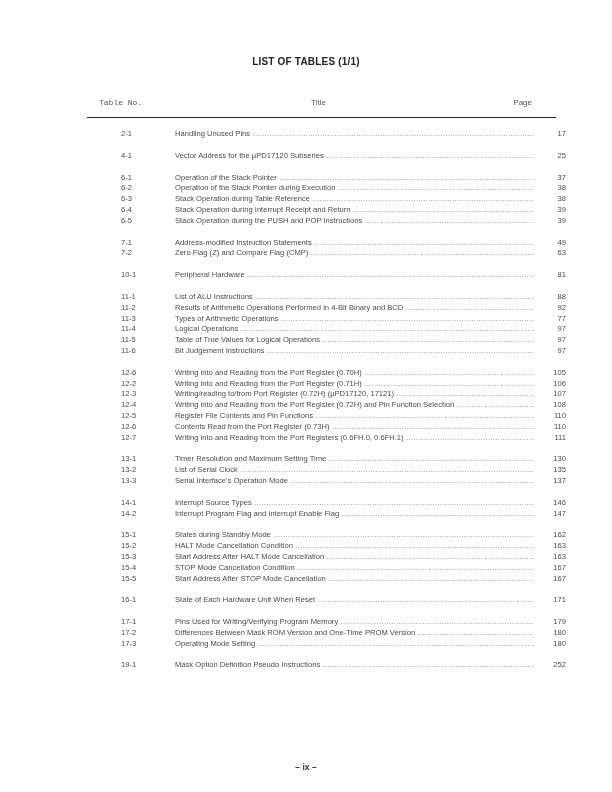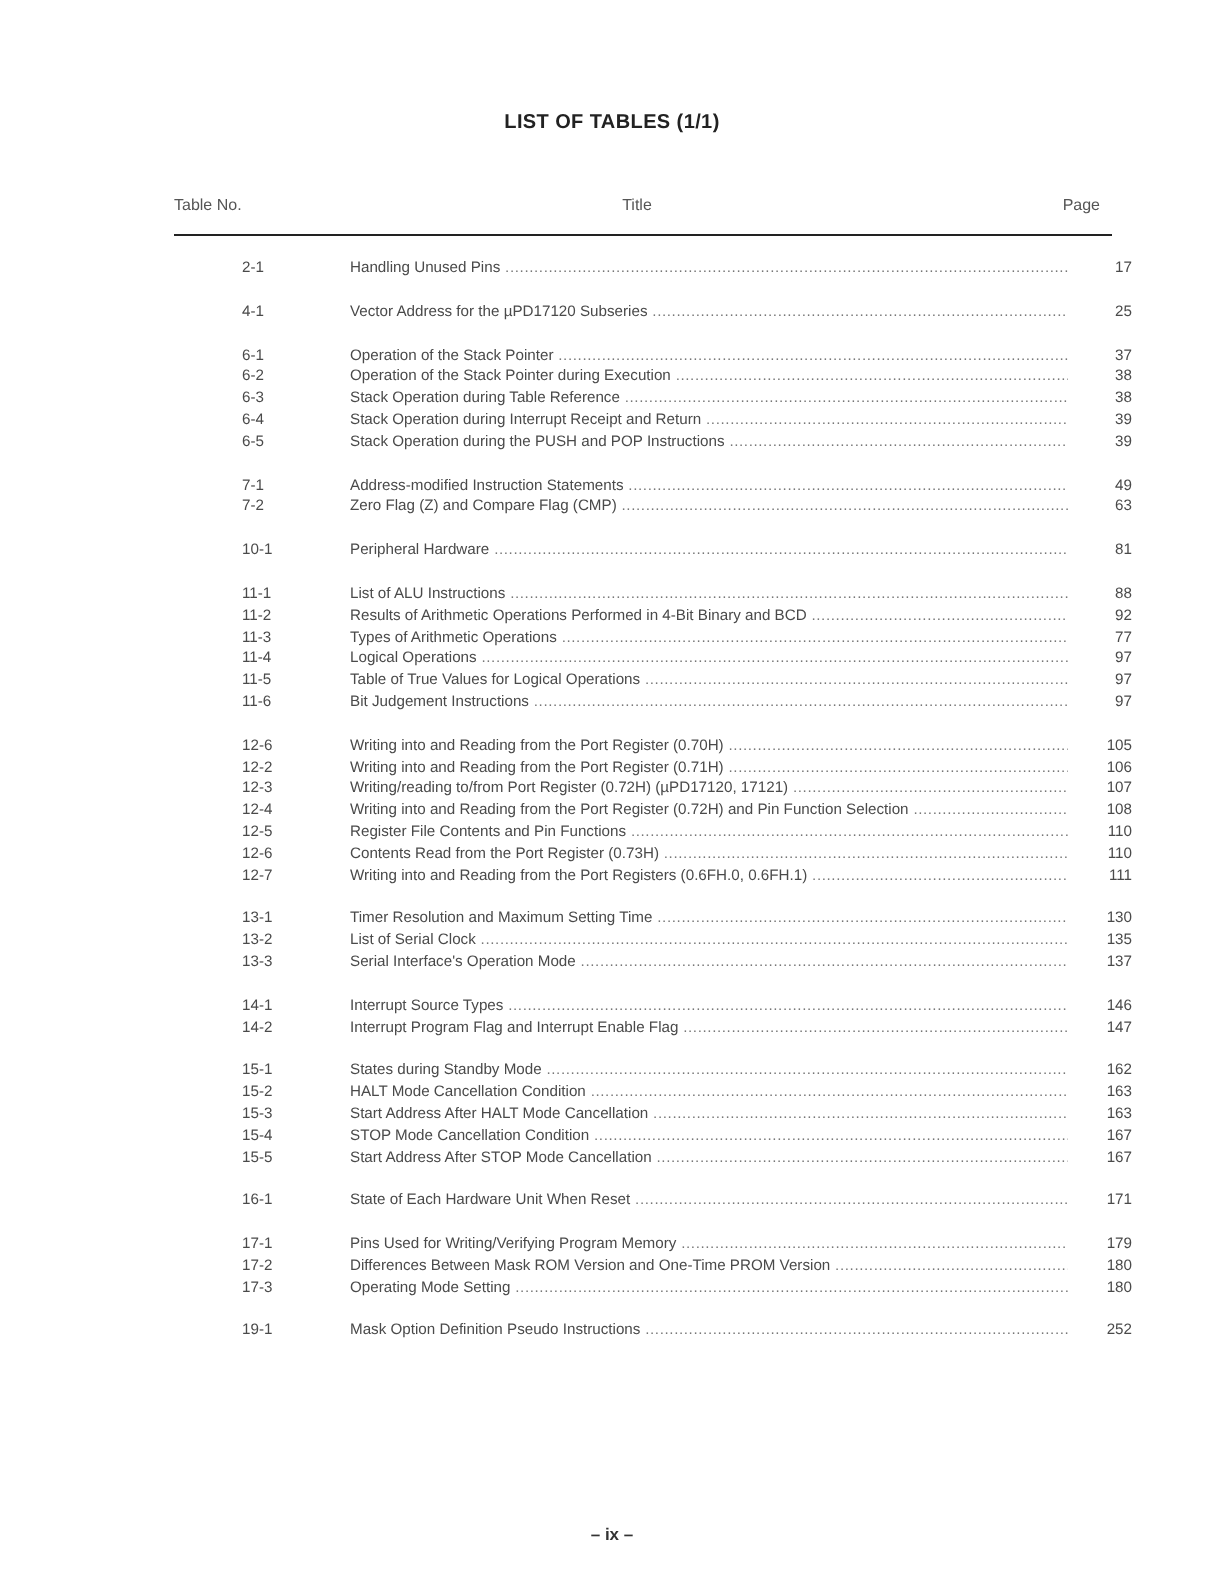--- a/index.html
+++ b/index.html
@@ -8,23 +8,23 @@
       font-family: "Liberation Sans", sans-serif; color: #3a3a3a;
     }
     .title {
       position: absolute; top: 56px; left: 0; width: 612px; text-align: center;
       font-weight: bold; font-size: 10px; color: #222; letter-spacing: 0.2px;
     }
     .header {
       position: absolute; top: 98px; left: 86px; width: 465px; height: 14px;
       font-size: 8px; color: #555;
     }
-    .header .h-no { position: absolute; left: 1px; top: 0; }
+    .header .h-no { position: absolute; left: 13px; top: 0; font-family: Liberation Mono, monospace; }
     .header .h-title { position: absolute; left: 0; width: 465px; text-align: center; top: 0; }
-    .header .h-page { position: absolute; right: 1px; top: 0; text-align: center; }
+    .header .h-page { position: absolute; right: 19px; top: 0; text-align: center; }
     .rule {
       position: absolute; top: 117px; left: 87px; width: 469px; height: 0;
       border-top: 1px solid #222;
     }
     .list { position: absolute; top: 129px; left: 0; width: 612px; margin-left: 16px; }
     .group { margin-bottom: 11px; }
     .row {
       position: relative; height: 10.8px; font-size: 7.6px; line-height: 10.8px;
       color: #4a4a4a;
     }

